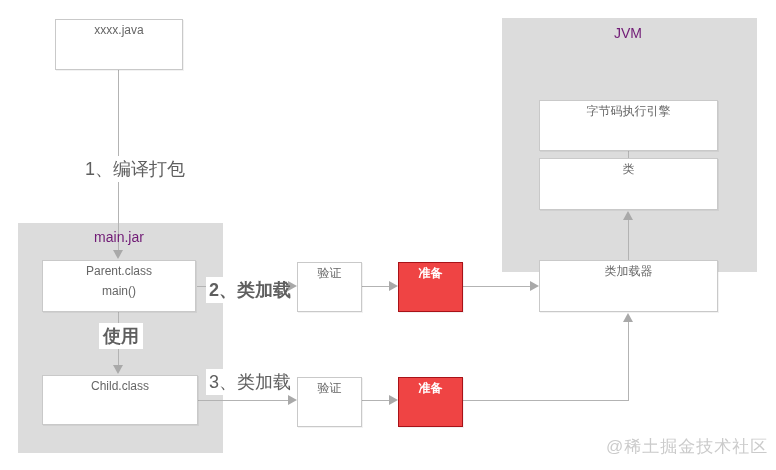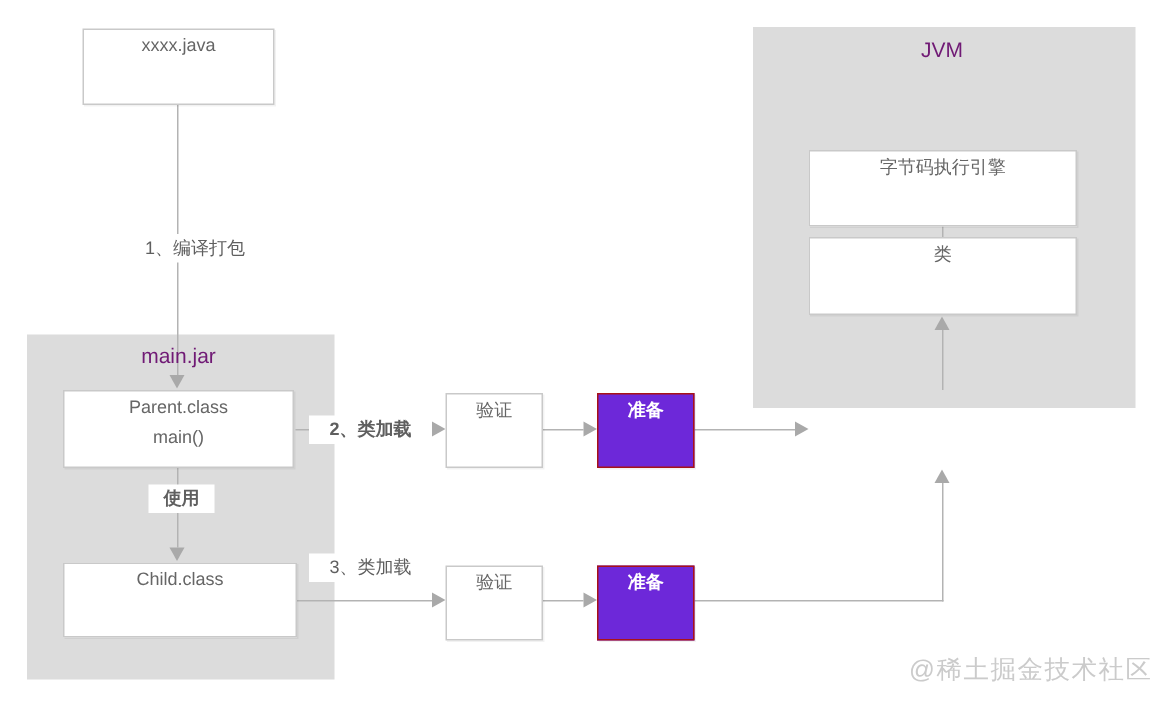--- a/index.html
+++ b/index.html
@@ -26,21 +26,21 @@
     align-items:center;
     justify-content:flex-start;
     font-size:12px;
     line-height:20px;
     color:#666666;
     z-index:2;
     text-align:center;
     box-sizing:border-box;
   }
   .node.red{
-    background:#6d28d9;
+    background:#ef4444;
     border:1px solid #a81218;
     color:#ffffff;
     font-weight:bold;
   }
   .hline{
     position:absolute;height:1px;background:#b3b3b3;z-index:1;
   }
   .vline{
     position:absolute;width:1px;background:#b3b3b3;z-index:1;
   }
@@ -55,21 +55,21 @@
     border-right:5px solid transparent;
     border-top:9px solid #a9a9a9;
   }
   .arrow.up{
     border-left:5px solid transparent;
     border-right:5px solid transparent;
     border-bottom:9px solid #a9a9a9;
   }
   .edge-label{
     position:absolute;
-    font-size:12px;
+    font-size:18px;
     color:#5f5f5f;
     text-align:center;
     z-index:3;
     white-space:nowrap;
   }
   .edge-label.whitebg{background:#ffffff;padding:1px 3px;}
   .container-label{
     position:absolute;
     font-size:14px;
     color:#701a75;
@@ -151,20 +151,23 @@
   </div>
 
   <div class="node" style="left:297px;top:377px;width:65px;height:50px;">
     <span>验证</span>
   </div>
 
   <div class="node red" style="left:398px;top:377px;width:65px;height:50px;">
     <span>准备</span>
   </div>
 
+  <div class="node" style="left:539px;top:260px;width:179px;height:52px;">
+    <span>类加载器</span>
+  </div>
 
   <div class="node" style="left:539px;top:57px;width:179px;height:51px;margin-top:43px;">
     <span>字节码执行引擎</span>
   </div>
 
   <div class="node" style="left:539px;top:158px;width:179px;height:52px;">
     <span>类</span>
   </div>
 
   <div class="watermark">@稀土掘金技术社区</div>

